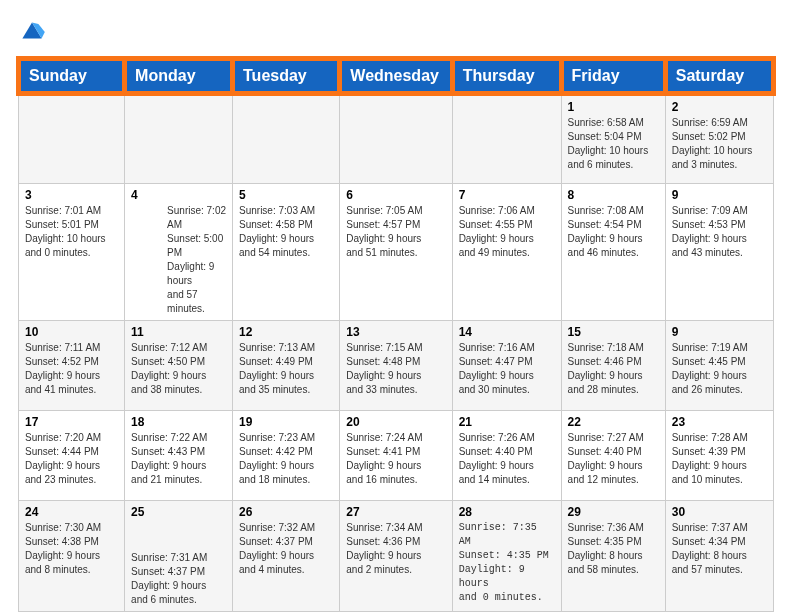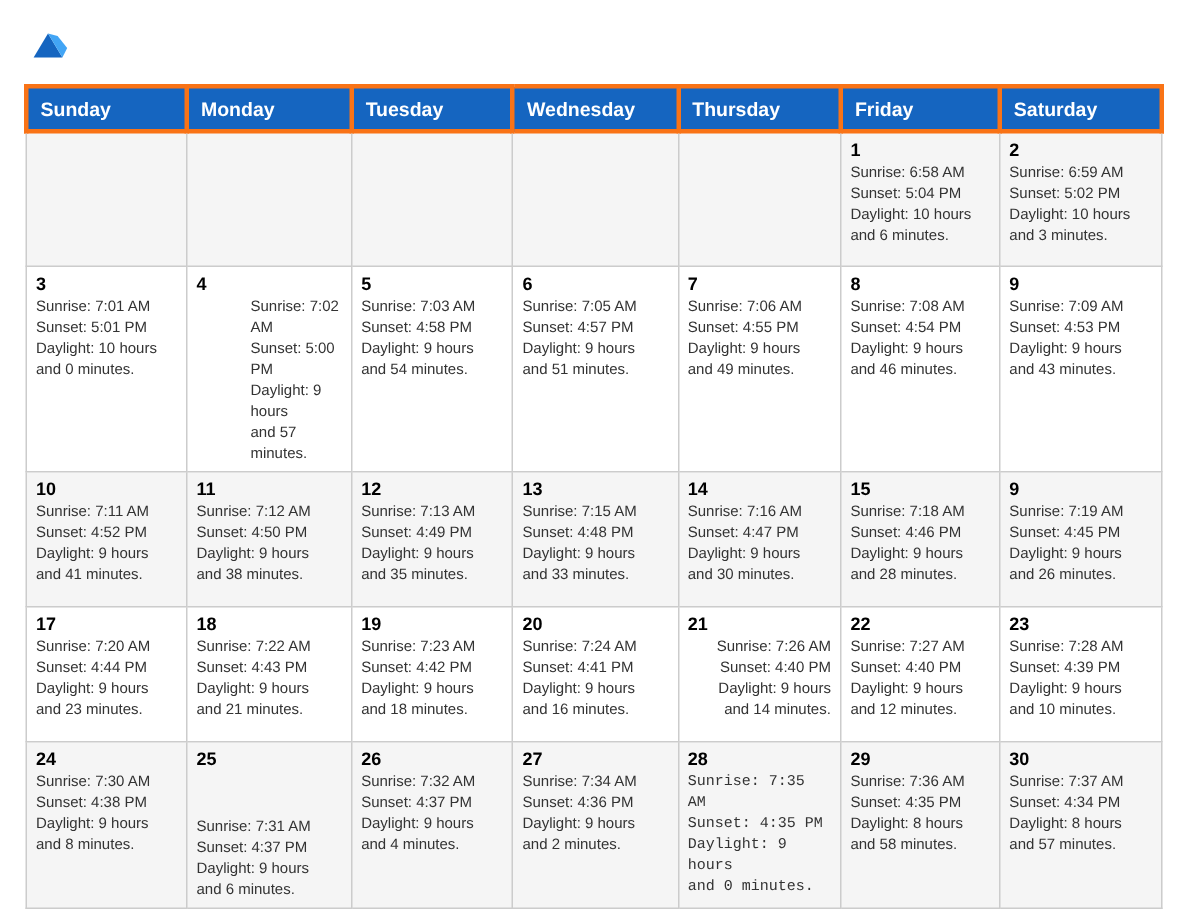--- a/index.html
+++ b/index.html
@@ -48,23 +48,23 @@
     .calendar {
       width: 100%;
       border-collapse: collapse;
       font-size: 11px;
     }
     .calendar thead tr th {
       background-color: #1565c0;
       color: #fff;
       text-align: left;
       padding: 6px 8px;
-      font-size: 13px;
+      font-size: 16px;
       font-weight: bold;
-      border: 3px solid #f97316;
+      border: 5px solid #f97316;
     }
     .calendar tbody tr td {
       border: 1px solid #ccc;
       vertical-align: top;
       padding: 4px 6px;
       width: 113px;
       height: 90px;
       background: #fff;
     }
     .calendar tbody tr:nth-child(odd) td {
@@ -269,21 +269,21 @@
         </td>
         <td>
           <span class="day-num">20</span>
           <div class="day-info" style="white-space: pre-line;">Sunrise: 7:24 AM
 Sunset: 4:41 PM
 Daylight: 9 hours
 and 16 minutes.</div>
         </td>
         <td>
           <span class="day-num">21</span>
-          <div class="day-info" style="white-space: pre-line; text-align: right;">Sunrise: 7:26 AM
+          <div class="day-info" style="white-space: pre-line;">Sunrise: 7:26 AM
 Sunset: 4:40 PM
 Daylight: 9 hours
 and 14 minutes.</div>
         </td>
         <td>
           <span class="day-num">22</span>
           <div class="day-info" style="white-space: pre-line;">Sunrise: 7:27 AM
 Sunset: 4:40 PM
 Daylight: 9 hours
 and 12 minutes.</div>

